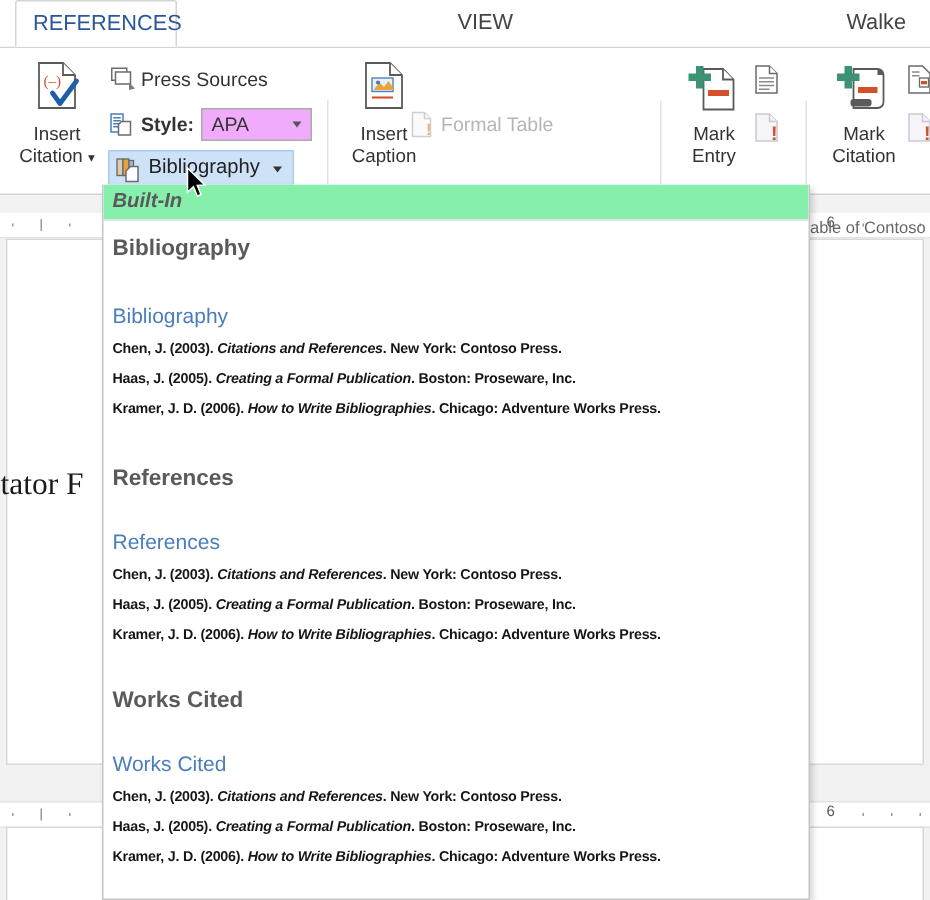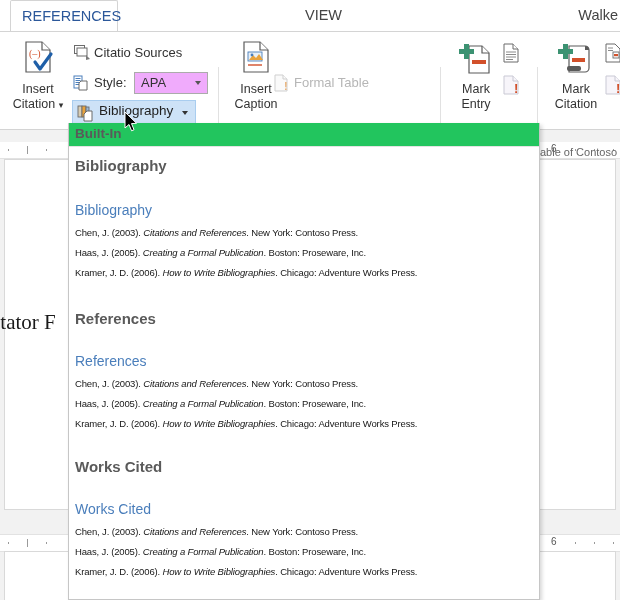--- a/index.html
+++ b/index.html
@@ -88,36 +88,36 @@
   .caret{position:absolute;width:1px;background:#2b2b2b;}
   
   .gallery{
     position:absolute;left:68px;top:123px;width:472px;height:477px;
     background:#ffffff;border:1px solid #c6c6c6;border-top:none;
     box-shadow:2px 2px 4px rgba(0,0,0,0.16);
     box-sizing:border-box;overflow:hidden;
   }
   .gal-header{
     position:absolute;left:0;top:0;width:470px;height:24px;
-    background:#22c55e;border-bottom:1px solid #e3e3e3;box-sizing:border-box;
+    background:#86efac;border-bottom:1px solid #e3e3e3;box-sizing:border-box;font-style:italic;
   }
   .gal-header .t{position:absolute;left:6px;top:3px;font-size:13.5px;font-weight:bold;color:#5a5a5a;}
   .gal-items{position:absolute;left:0;top:25px;width:470px;}
   .gal-item{position:relative;}
   .gal-title{
     font-size:15px;font-weight:bold;color:#5a5a5a;
     padding-left:6px;
   }
   .gal-prev-head{
     font-size:14px;color:#4a7ebb;padding-left:6px;
     font-family:"Liberation Sans", sans-serif;
   }
   .gal-prev-line{
     font-size:9.5px;color:#161616;padding-left:6px;white-space:nowrap;
-    font-family:"Liberation Sans", sans-serif;letter-spacing:-0.15px;
+    font-family:"Liberation Sans", sans-serif;letter-spacing:-0.15px;font-weight:bold;
   }
   .gal-prev-line i{font-style:italic;}
   
   .cursor{position:absolute;left:124px;top:111px;width:14px;height:22px;}
 </style>
 </head>
 <body>
 
 <div class="doc-area">
 
@@ -167,24 +167,24 @@
     <div class="lbl">Insert</div>
     <div class="lbl"><span>Citation</span> <span style="font-size:9px;">▾</span></div>
   </div>
 
   <div class="small-item" style="left:72px;top:10px;padding-left:22px;">
     <svg class="ico" style="left:0;top:2px;" width="19" height="19" viewBox="0 0 19 19">
       <rect x="2.5" y="1.5" width="10" height="8" fill="#fff" stroke="#6b6b6b" stroke-width="1"></rect>
       <rect x="5" y="4" width="10" height="8" fill="#fff" stroke="#6b6b6b" stroke-width="1"></rect>
       <path d="M14 11 l4 4 l-4 1 z" fill="#7a7a7a"></path>
     </svg>
-    <span>Citatio Sources</span>
-  </div>
-
-  <div class="small-item" style="left:72px;top:40px;padding-left:22px;">
+    <span>Press Sources</span>
+  </div>
+
+  <div class="small-item" style="left:72px;top:40px;padding-left:22px;font-weight:bold;">
     <svg class="ico" style="left:0;top:2px;" width="19" height="19" viewBox="0 0 19 19">
       <rect x="2" y="2" width="8" height="12" fill="#fff" stroke="#4a7ebb" stroke-width="1"></rect>
       <line x1="3.5" y1="4.5" x2="8.5" y2="4.5" stroke="#4a7ebb"></line>
       <line x1="3.5" y1="6.5" x2="8.5" y2="6.5" stroke="#4a7ebb"></line>
       <line x1="3.5" y1="8.5" x2="8.5" y2="8.5" stroke="#4a7ebb"></line>
       <line x1="3.5" y1="10.5" x2="8.5" y2="10.5" stroke="#4a7ebb"></line>
       <path d="M9 7 h6 v9 h-8 v-7 z" fill="#fff" stroke="#6b6b6b" stroke-width="1"></path>
     </svg>
     <span>Style:</span>
   </div>
@@ -286,21 +286,21 @@
     </svg>
   </div>
 
   <div class="grp-label" style="left:540px;top:114px;">able of Contoso</div>
 </div>
 <div class="ribbon-bottom-line"></div>
 
 <div class="tabstrip">
   <div class="tab active" style="left:10px;width:108px;">REFERENCES</div>
   <div class="tab" style="left:294px;">VIEW</div>
-  <div class="acct" style="right:2px;">Walke</div>
+  <div class="acct" style="right:16px;">Walke</div>
 </div>
 
 <div class="gallery">
   <div class="gal-header">
     <div class="t">Built-In</div>
   </div>
 
   <div class="gal-items">
 
     <div class="gal-item" style="height:157px;">

